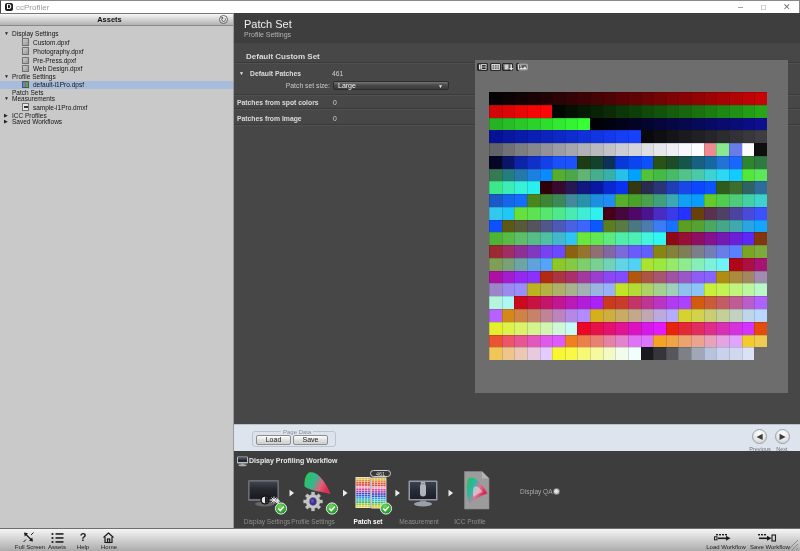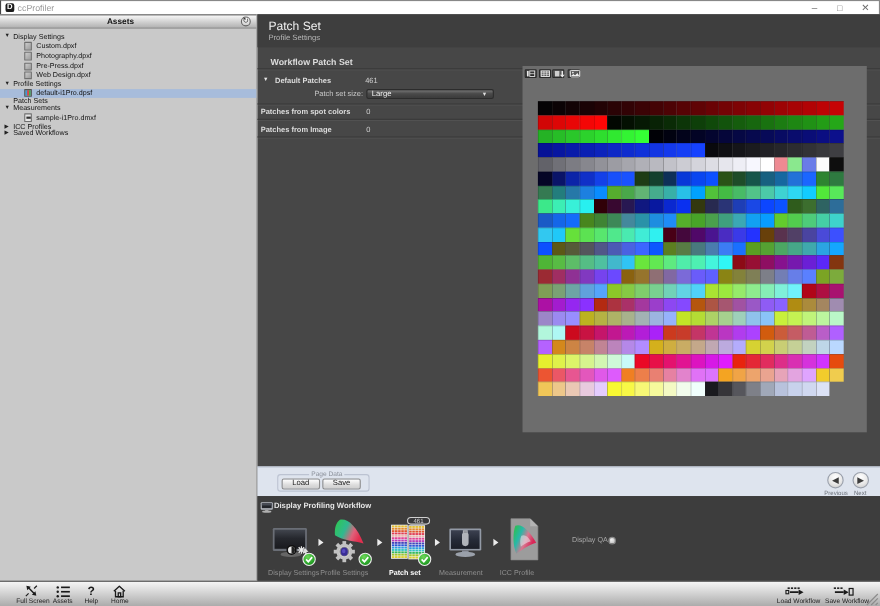--- a/index.html
+++ b/index.html
@@ -109,21 +109,21 @@
     </div>
     <div class="trow ab" style="top:103.6px">
       <span class="tri">▶</span>
       <span class="lv1">Saved Workflows</span>
     </div>
 </div>
 <div class="ab" id="mainhd">
  <div class="ab" id="ptitle">Patch Set</div>
  <div class="ab" id="psub">Profile Settings</div>
 </div>
-<div class="ab mlabel" style="left:246px;top:51.5px;font-size:8px">Workflow Patch Set</div>
+<div class="ab mlabel" style="left:246px;top:51.5px;font-size:8px">Default Custom Set</div>
 <div class="ab sep" style="top:62px"></div>
 <div class="ab" style="left:239px;top:70px;font-size:5px;color:#e8e8e8">▼</div>
 <div class="ab mlabel" style="left:250px;top:69.5px">Default Patches</div>
 <div class="ab mval" style="left:332px;top:69.5px">461</div>
 <div class="ab mval" style="left:240px;top:82px;width:90px;text-align:right;color:#c9c9c9">Patch set size:</div>
 <div class="ab" id="dropdown">Large</div>
 <div class="ab" id="ddarrow">▼</div>
 <div class="ab sep" style="top:93.5px"></div>
 <div class="ab mlabel" style="left:237px;top:98.5px">Patches from spot colors</div>
 <div class="ab mval" style="left:333px;top:98.5px">0</div>

